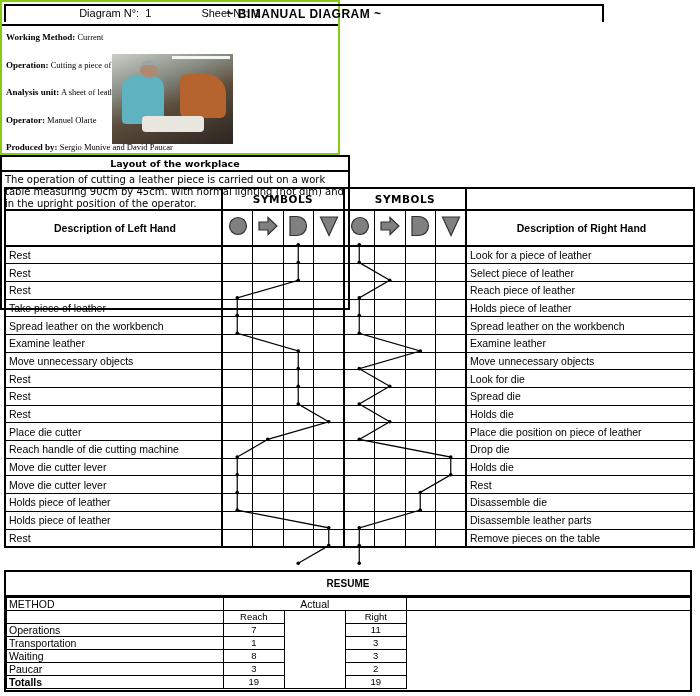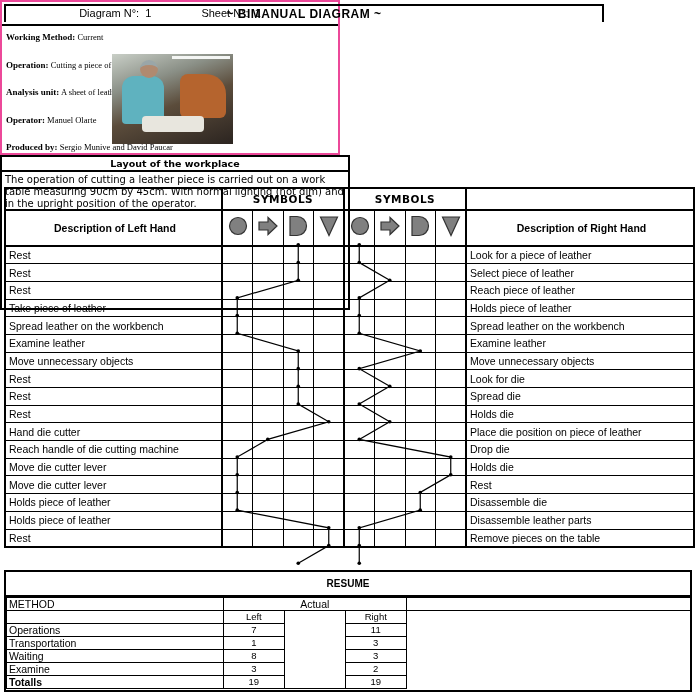--- a/index.html
+++ b/index.html
@@ -1,19 +1,19 @@
 <!DOCTYPE html>
 <html><head>
 <meta charset="utf-8">
 <style>
   * { box-sizing: border-box; margin: 0; padding: 0; }
   body { width: 700px; height: 696px; background: #fff; font-family: "Liberation Sans", sans-serif; color: #000; position: relative; overflow: hidden; }
   .abs { position: absolute; }
   .title { left: 4px; top: 4px; width: 600px; height: 18px; border: 2px solid #000; border-bottom: none; text-align: center; font-weight: bold; font-size: 12px; line-height: 16px; letter-spacing: 0.5px; }
-  .hdrleft { left: 4px; top: 22px; width: 340px; height: 155px; border: 2px solid #ec4899; }
+  .hdrleft { left: 4px; top: 22px; width: 340px; height: 155px; border: 2px solid #84cc16; }
   .hdrright { left: 342px; top: 22px; width: 350px; height: 155px; border: 2px solid #000; }
   .diagline { height: 24px; border-bottom: 2px solid #000; font-size: 11px; line-height: 22px; display: flex; justify-content: center; gap: 50px; }
   .info { padding: 5px 4px; font-size: 8.5px; font-family: Liberation Serif, serif; }
   .info p { height: 27.5px; line-height: 12px; }
   .info b { font-weight: bold; font-size: 9px; }
   .layout-title { height: 15px; border-bottom: 2px solid #000; text-align: center; font-weight: bold; font-size: 9.5px; line-height: 13px; font-family: "DejaVu Sans", sans-serif; }
   .layout-text { padding: 2px 3px; font-size: 10px; line-height: 12px; font-family: "DejaVu Sans", sans-serif; }
   .photo { position: absolute; left: 112px; top: 54px; width: 121px; height: 90px; background: linear-gradient(160deg,#c9cfc7 0%,#8a8f86 30%,#5b4c3b 55%,#2b2420 100%); overflow: hidden; }
   .photo .shirt { position: absolute; left: 10px; top: 22px; width: 42px; height: 48px; background: #5fb2bf; border-radius: 12px 12px 4px 4px; }
   .photo .head { position: absolute; left: 28px; top: 6px; width: 18px; height: 18px; background: #b08a70; border-radius: 50%; border-top: 5px solid #9aa6a8; }
@@ -218,21 +218,21 @@
         <td class="sc"></td>
         <td class="sc"></td>
         <td class="sc thick-r"></td>
         <td class="sc"></td>
         <td class="sc"></td>
         <td class="sc"></td>
         <td class="sc thick-r"></td>
         <td class="rc">Holds die</td>
       </tr>
       <tr>
-        <td class="lc">Hand die cutter</td>
+        <td class="lc">Place die cutter</td>
         <td class="sc" style="border-left:2px solid #000"></td>
         <td class="sc"></td>
         <td class="sc"></td>
         <td class="sc thick-r"></td>
         <td class="sc"></td>
         <td class="sc"></td>
         <td class="sc"></td>
         <td class="sc thick-r"></td>
         <td class="rc">Place die position on piece of leather</td>
       </tr>
@@ -358,42 +358,42 @@
   <div class="resume-title">RESUME</div>
   <table class="res">
     <tbody id="resbody">
       <tr>
         <td style="width:217px">METHOD</td>
         <td colspan="3" style="width:183px;text-align:center">Actual</td>
         <td style="width:284px;border-right:none"></td>
       </tr>
       <tr>
         <td></td>
-        <td class="n" style="width:61px">Left</td>
+        <td class="n" style="width:61px">Reach</td>
         <td rowspan="6" style="width:61px"></td>
         <td class="n" style="width:61px">Right</td>
         <td rowspan="6" style="border-right:none;border-bottom:none"></td>
       </tr>
     <tr>
           <td class="">Operations</td>
     <td class="n">7</td>
     <td class="n">11</td>
         </tr>
         <tr>
           <td class="">Transportation</td>
     <td class="n">1</td>
     <td class="n">3</td>
         </tr>
         <tr>
           <td class="">Waiting</td>
     <td class="n">8</td>
     <td class="n">3</td>
         </tr>
         <tr>
-          <td class="">Examine</td>
+          <td class="">Paucar</td>
     <td class="n">3</td>
     <td class="n">2</td>
         </tr>
         <tr>
           <td class="bold">Totalls</td>
     <td class="n">19</td>
     <td class="n">19</td>
         </tr>
       </tbody>
   </table>

